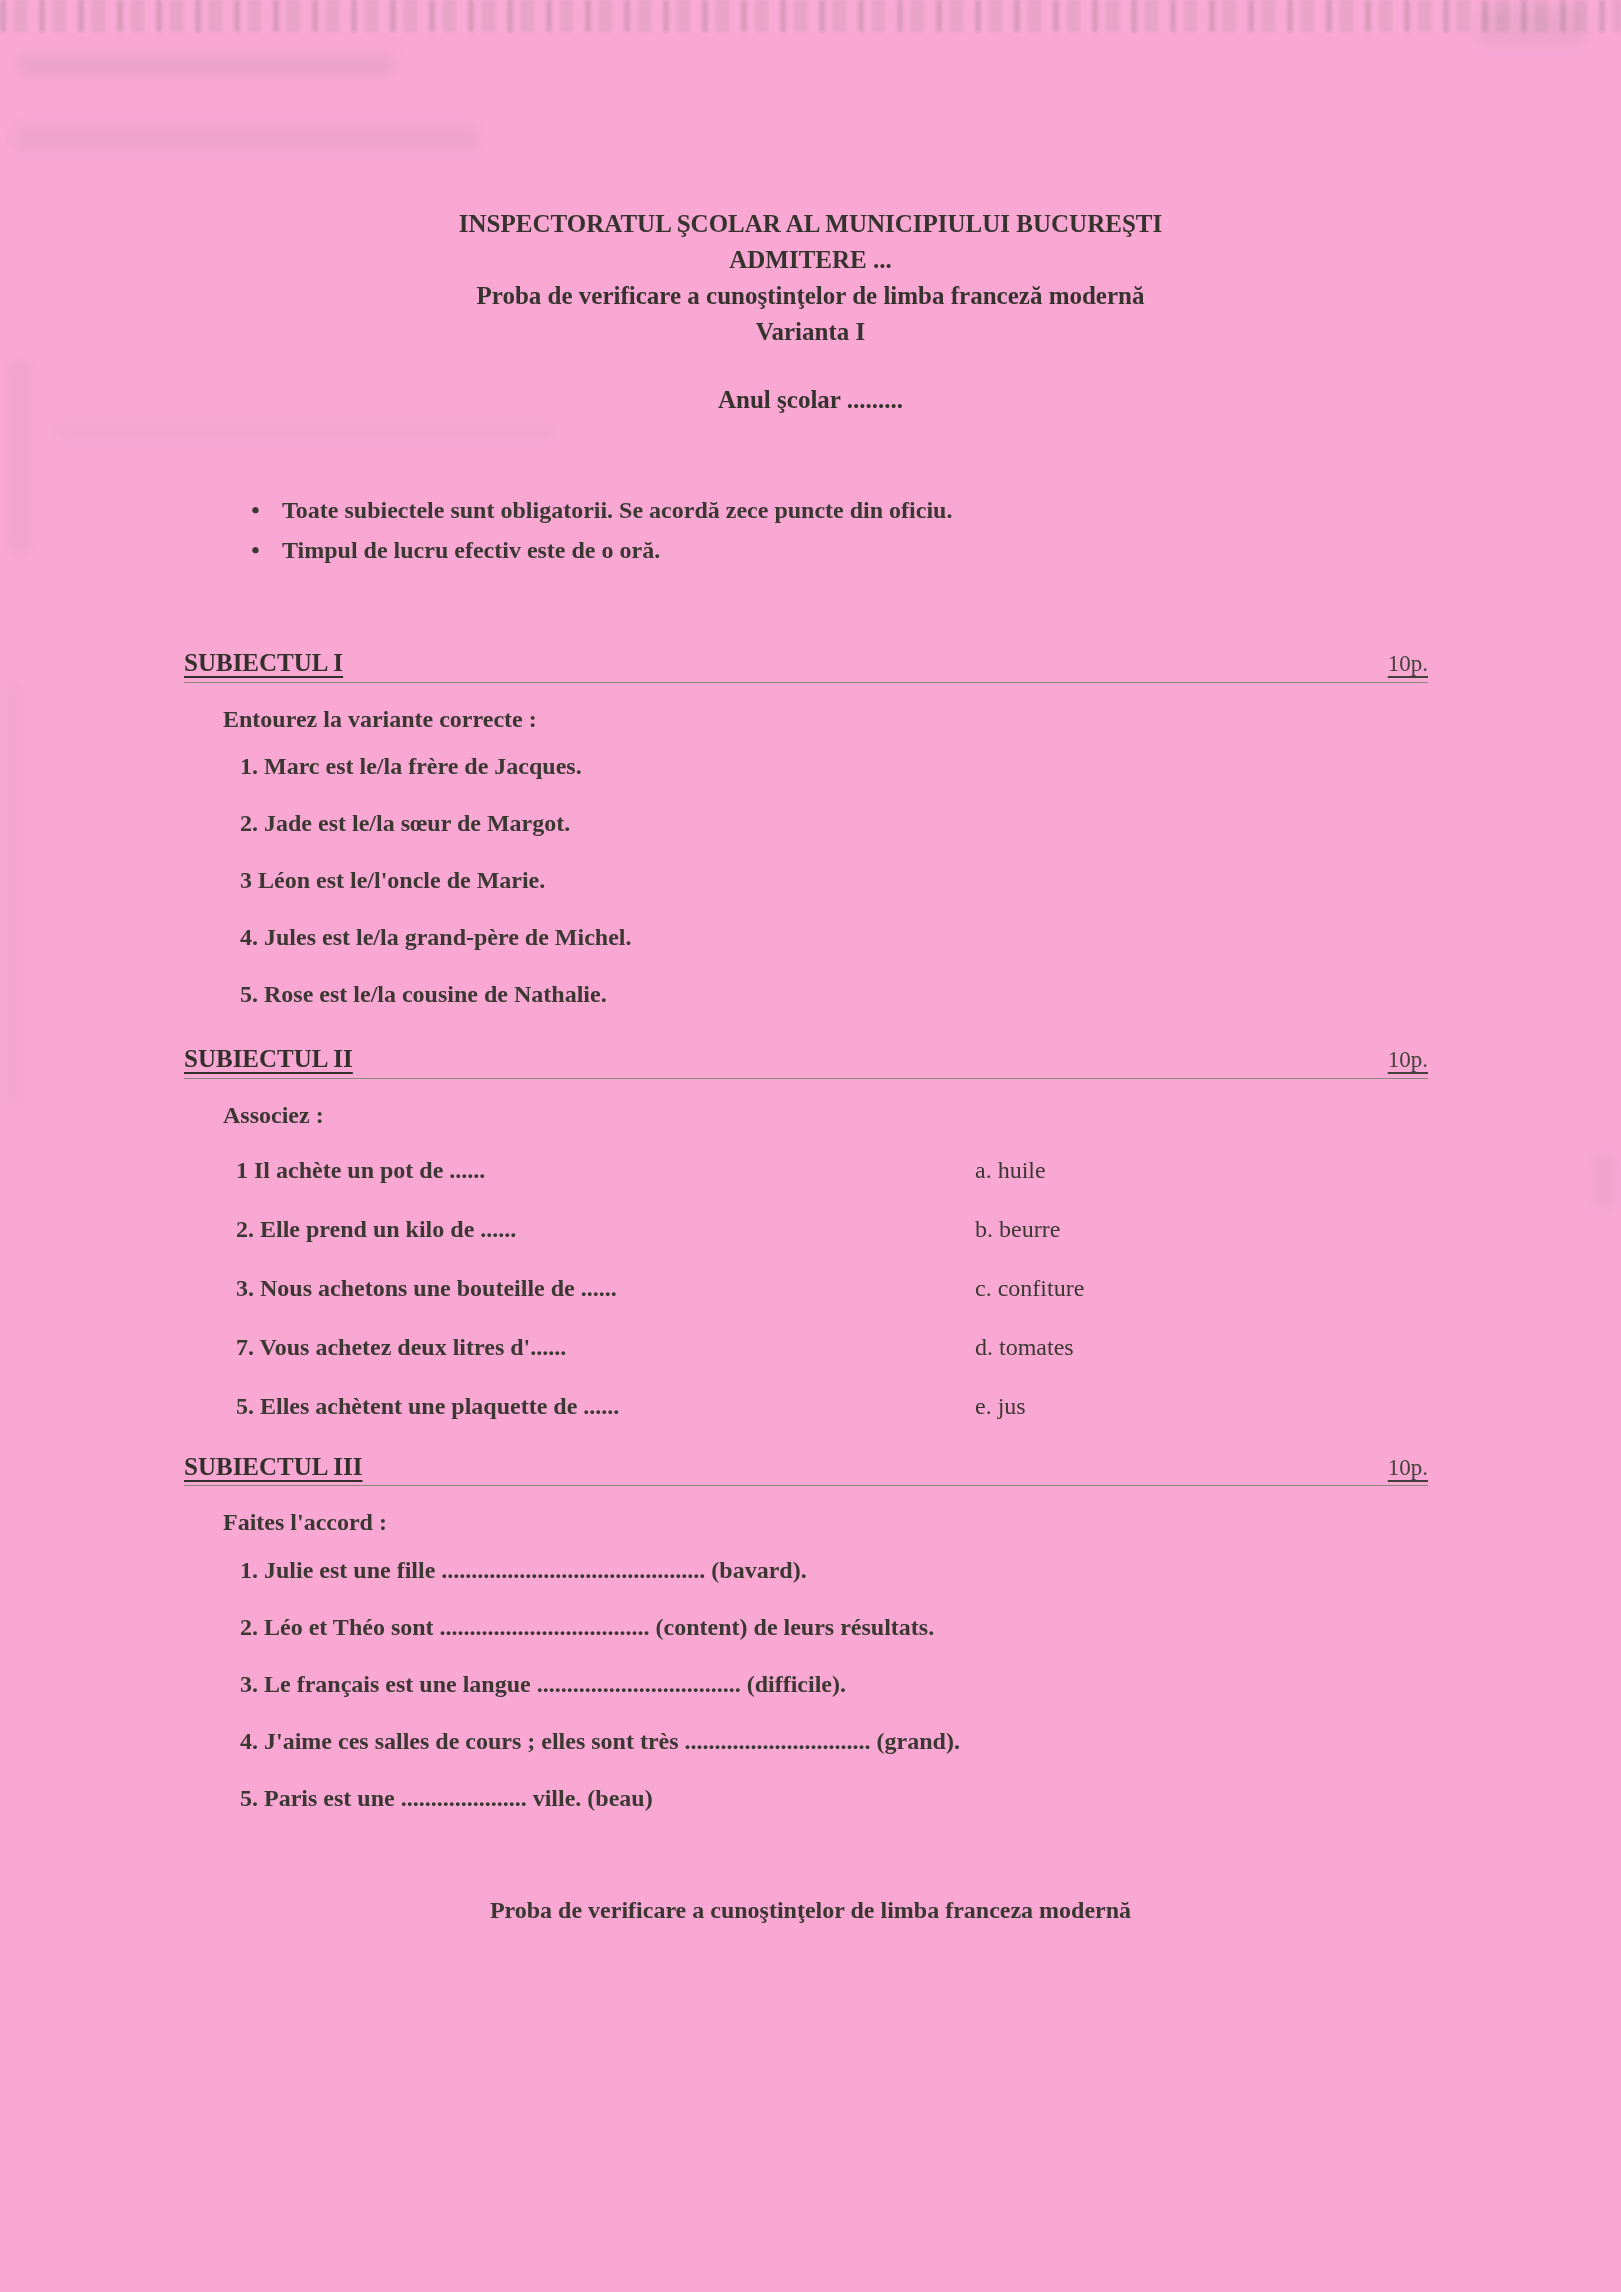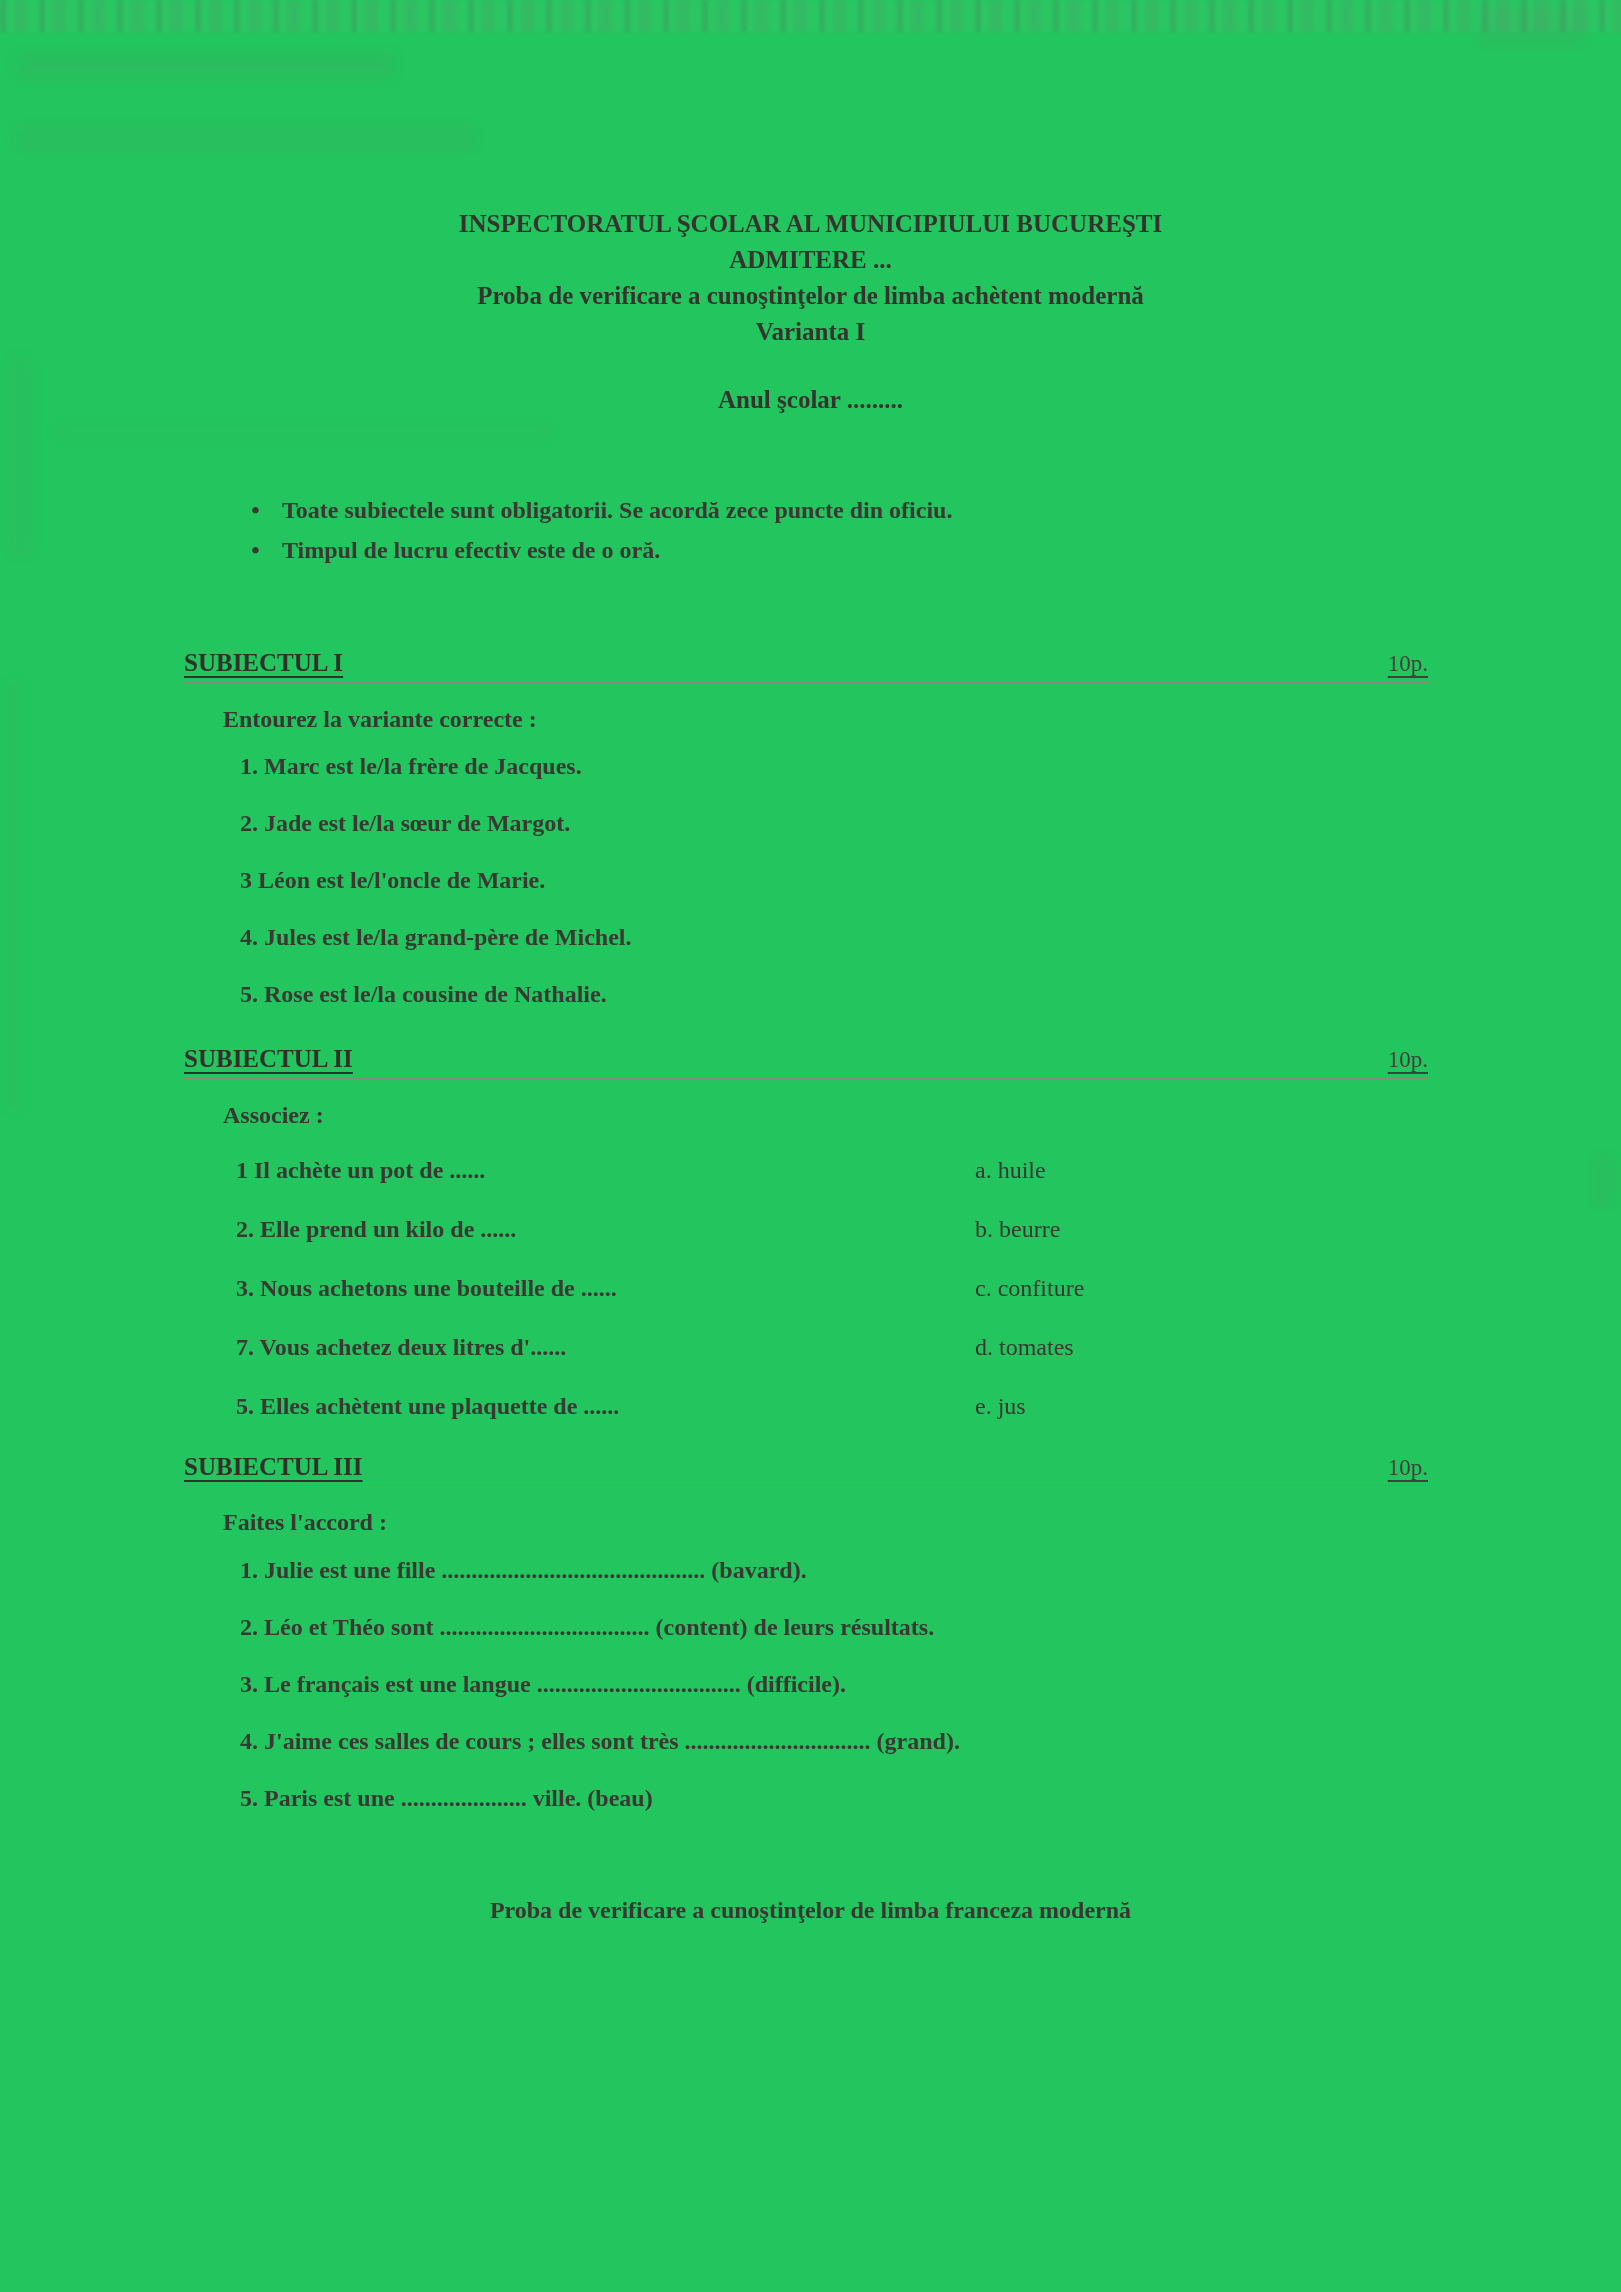--- a/index.html
+++ b/index.html
@@ -5,21 +5,21 @@
   * { box-sizing: border-box; margin: 0; padding: 0; }
   html, body { width: 1621px; }
   body {
     background: #d9d9d6;
     font-family: "Liberation Serif", "DejaVu Serif", serif;
   }
   .page {
     position: relative;
     width: 1621px;
     height: 2293px;
-    background: #22c55e;
+    background: #f9a8d4;
     color: #3b3833;
     overflow: hidden;
   }
 
   
   .noise-top {
     position: absolute; top: 0; left: 0; right: 0; height: 32px;
     background: repeating-linear-gradient(90deg,
       rgba(110,108,100,0.22) 0 6.3px,
       rgba(210,208,200,0.06) 6.3px 14.3px,
@@ -96,21 +96,21 @@
   <div class="ghost g3"></div>
   <div class="ghost g4"></div>
   <div class="ghost g5"></div>
   <div class="ghost g6"></div>
   <div class="ghost g7"></div>
 
   <div class="content">
 
     <div class="center h-bold">INSPECTORATUL ŞCOLAR AL MUNICIPIULUI BUCUREŞTI</div>
     <div class="center h-bold">ADMITERE ...</div>
-    <div class="center h-bold">Proba de verificare a cunoştinţelor de limba achètent modernă</div>
+    <div class="center h-bold">Proba de verificare a cunoştinţelor de limba franceză modernă</div>
 
     <div class="center h-bold">Varianta I</div>
 
     <div class="center h-bold anul">Anul şcolar .........</div>
 
     <ul class="bullets">
       <li>Toate subiectele sunt obligatorii. Se acordă zece puncte din oficiu.</li>
       <li>Timpul de lucru efectiv este de o oră.</li>
     </ul>
 

